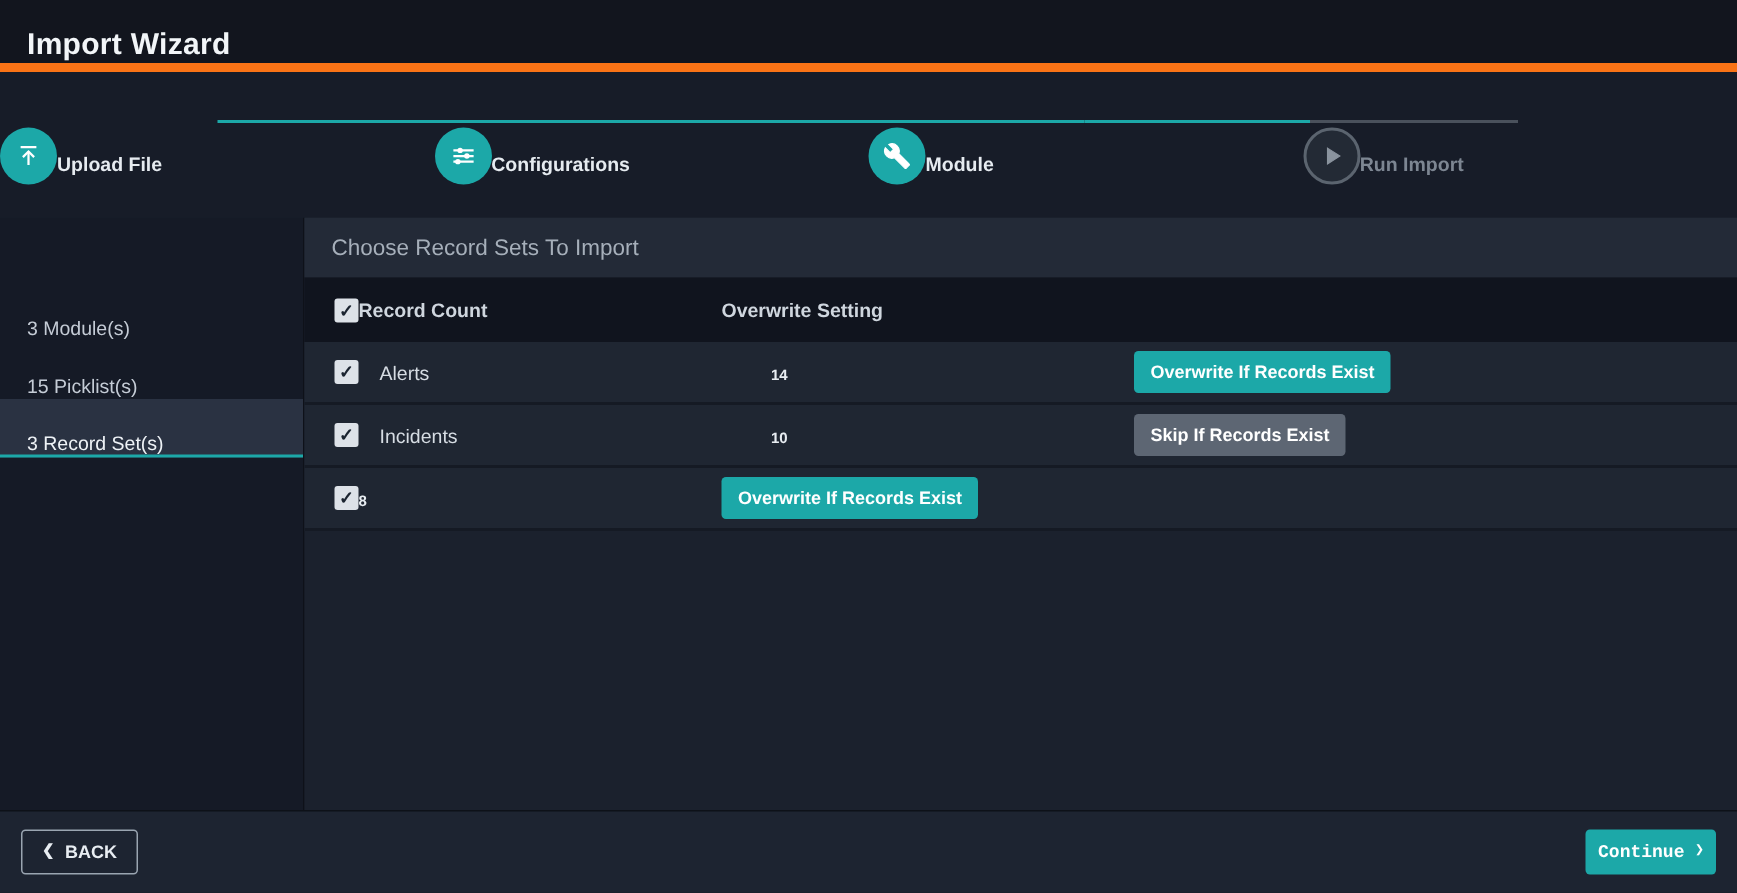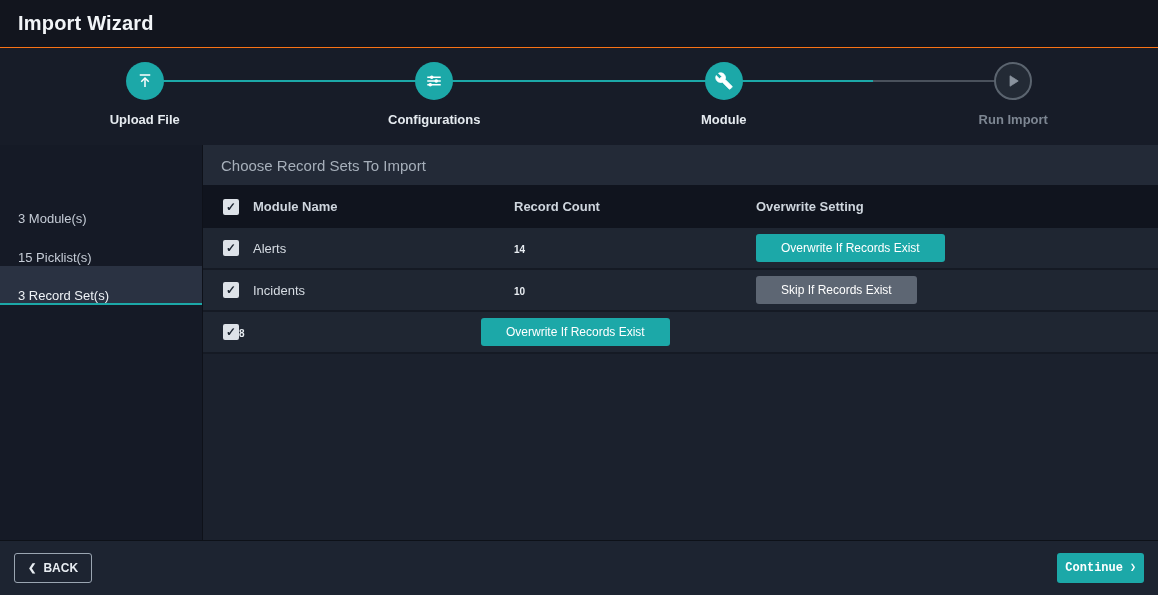--- a/index.html
+++ b/index.html
@@ -24,38 +24,38 @@
   body{
     font-family:"Liberation Sans", sans-serif;
     background:var(--bg-mainempty);
     color:var(--txt-main);
     display:flex;flex-direction:column;
   }
   
   .titlebar{
     height:48px;flex:0 0 48px;
     background:var(--bg-title);
-    display:flex;align-items:center;
+    display:flex;align-items:flex-end;
     padding:0 18px;
-    border-bottom:1px solid #f97316;
+    border-bottom:6px solid #f97316;
   }
   .titlebar h1{font-size:20px;font-weight:700;color:#f2f5f8;letter-spacing:.2px;}
   
   .stepper{
     height:97px;flex:0 0 97px;
     background:var(--bg-stepper);
     position:relative;
     display:flex;
   }
   .connector{position:absolute;top:32px;height:2px;width:289px;z-index:1;}
   .connector.c0{left:145px;background:var(--accent);}
   .connector.c1{left:434px;background:var(--accent);}
   .connector.c2{left:723px;background:linear-gradient(to right, var(--accent) 0 52%, #4a515c 52% 100%);}
   .step{
-    flex:1 1 0;display:flex;flex-direction:column;align-items:center;
+    flex:1 1 0;display:flex;flex-direction:row;align-items:center;
     padding-top:14px;position:relative;z-index:2;
   }
   .step-circle{
     width:38px;height:38px;border-radius:50%;
     background:var(--accent);
     display:flex;align-items:center;justify-content:center;
     cursor:pointer;
   }
   .step-circle svg{width:18px;height:18px;fill:#ffffff;stroke:#ffffff;}
   .step.pending .step-circle{
@@ -111,22 +111,22 @@
     width:16px;height:16px;border-radius:2px;
     background:#dde2e8;color:#1b2430;
     display:flex;align-items:center;justify-content:center;
     font-size:12px;font-weight:700;line-height:1;
     cursor:pointer;
   }
   .setting-btn{
     display:inline-block;border:none;border-radius:3px;
     background:var(--accent);color:#ffffff;
     font-family:"Liberation Sans", sans-serif;
-    font-size:12px;font-weight:400;
-    padding:7px 25px;cursor:pointer;
+    font-size:12px;font-weight:700;
+    padding:7px 11px;cursor:pointer;
   }
   .setting-btn[data-variant="skip"]{background:var(--skip);}
   
   .footer{
     height:55px;flex:0 0 55px;background:var(--bg-footer);
     border-top:1px solid #0d1118;
     display:flex;align-items:center;justify-content:space-between;
     padding:0 14px;
   }
   .back-btn{
@@ -215,21 +215,20 @@
     </div>
   </div>
 
   <div class="main">
     <div class="main-head">Choose Record Sets To Import</div>
 
     <div class="tbl-header">
       <div class="col-check">
         <span class="checkbox">✓</span>
       </div>
-      <div class="col-name">Module Name</div>
       <div class="col-count">Record Count</div>
       <div class="col-setting">Overwrite Setting</div>
     </div>
 
     <div class="tbl-row">
       <div class="col-check">
         <span class="checkbox">✓</span>
       </div>
       <div class="col-name">Alerts</div>
       <div class="col-count"><span class="count-val">14</span></div>

